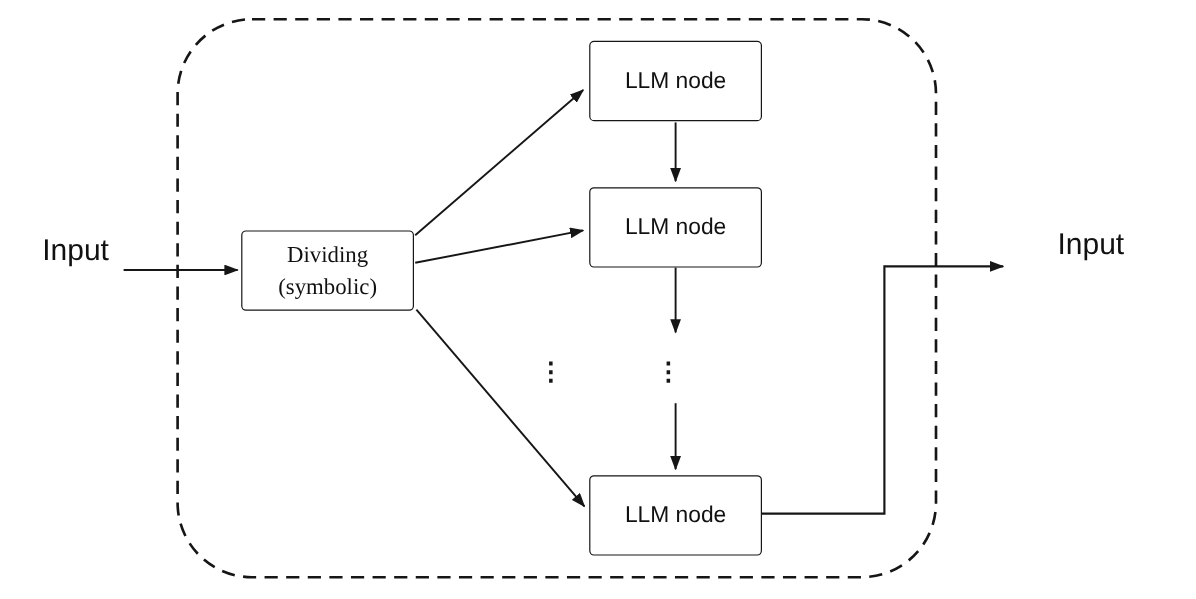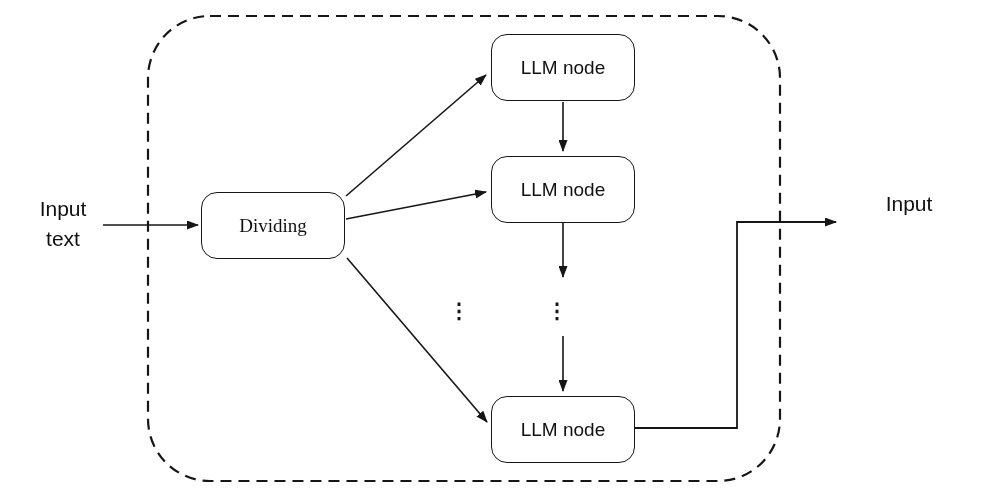--- a/index.html
+++ b/index.html
@@ -20,21 +20,21 @@
     position: absolute;
     left: 0;
     top: 0;
     width: 997px;
     height: 499px;
   }
   .node-box {
     position: absolute;
     box-sizing: border-box;
     border: 1.8px solid #161616;
-    border-radius: 16px;
+    border-radius: 4px;
     background: #ffffff;
     display: flex;
     flex-direction: column;
     align-items: center;
     justify-content: center;
     font-size: 19px;
     line-height: 27px;
     text-align: center;
   }
   .box-dividing {
@@ -47,21 +47,21 @@
   .box-llm {
     left: 491px;
     width: 144px;
     height: 67px;
   }
   .box-llm-1 { top: 34px; }
   .box-llm-2 { top: 156px; }
   .box-llm-3 { top: 396px; }
   .side-label {
     position: absolute;
-    font-size: 21px;
+    font-size: 25px;
     line-height: 30px;
     text-align: center;
   }
   .label-input {
     left: 13px;
     top: 194px;
     width: 100px;
   }
   .label-output {
     left: 852px;
@@ -101,35 +101,35 @@
 
     <line x1="563" y1="102" x2="563" y2="151" stroke="#161616" stroke-width="1.6" marker-end="url(#arrow)"></line>
     <line x1="563" y1="223" x2="563" y2="277" stroke="#161616" stroke-width="1.6" marker-end="url(#arrow)"></line>
     <line x1="563" y1="336" x2="563" y2="391" stroke="#161616" stroke-width="1.6" marker-end="url(#arrow)"></line>
 
     <path d="M635,428 L737,428 L737,222 L836,222" fill="none" stroke="#161616" stroke-width="1.8" marker-end="url(#arrow)"></path>
   </svg>
 
   <div class="node-box box-dividing">
     <span>Dividing</span>
+    <span>(symbolic)</span>
   </div>
 
   <div class="node-box box-llm box-llm-1">
     <span>LLM node</span>
   </div>
   <div class="node-box box-llm box-llm-2">
     <span>LLM node</span>
   </div>
   <div class="node-box box-llm box-llm-3">
     <span>LLM node</span>
   </div>
 
   <div class="side-label label-input">
     <div>Input</div>
-    <div>text</div>
   </div>
   <div class="side-label label-output">
     <div>Input</div>
   </div>
 
   <div class="dots dots-left">⋮</div>
   <div class="dots dots-middle">⋮</div>
 
 </div>
 

